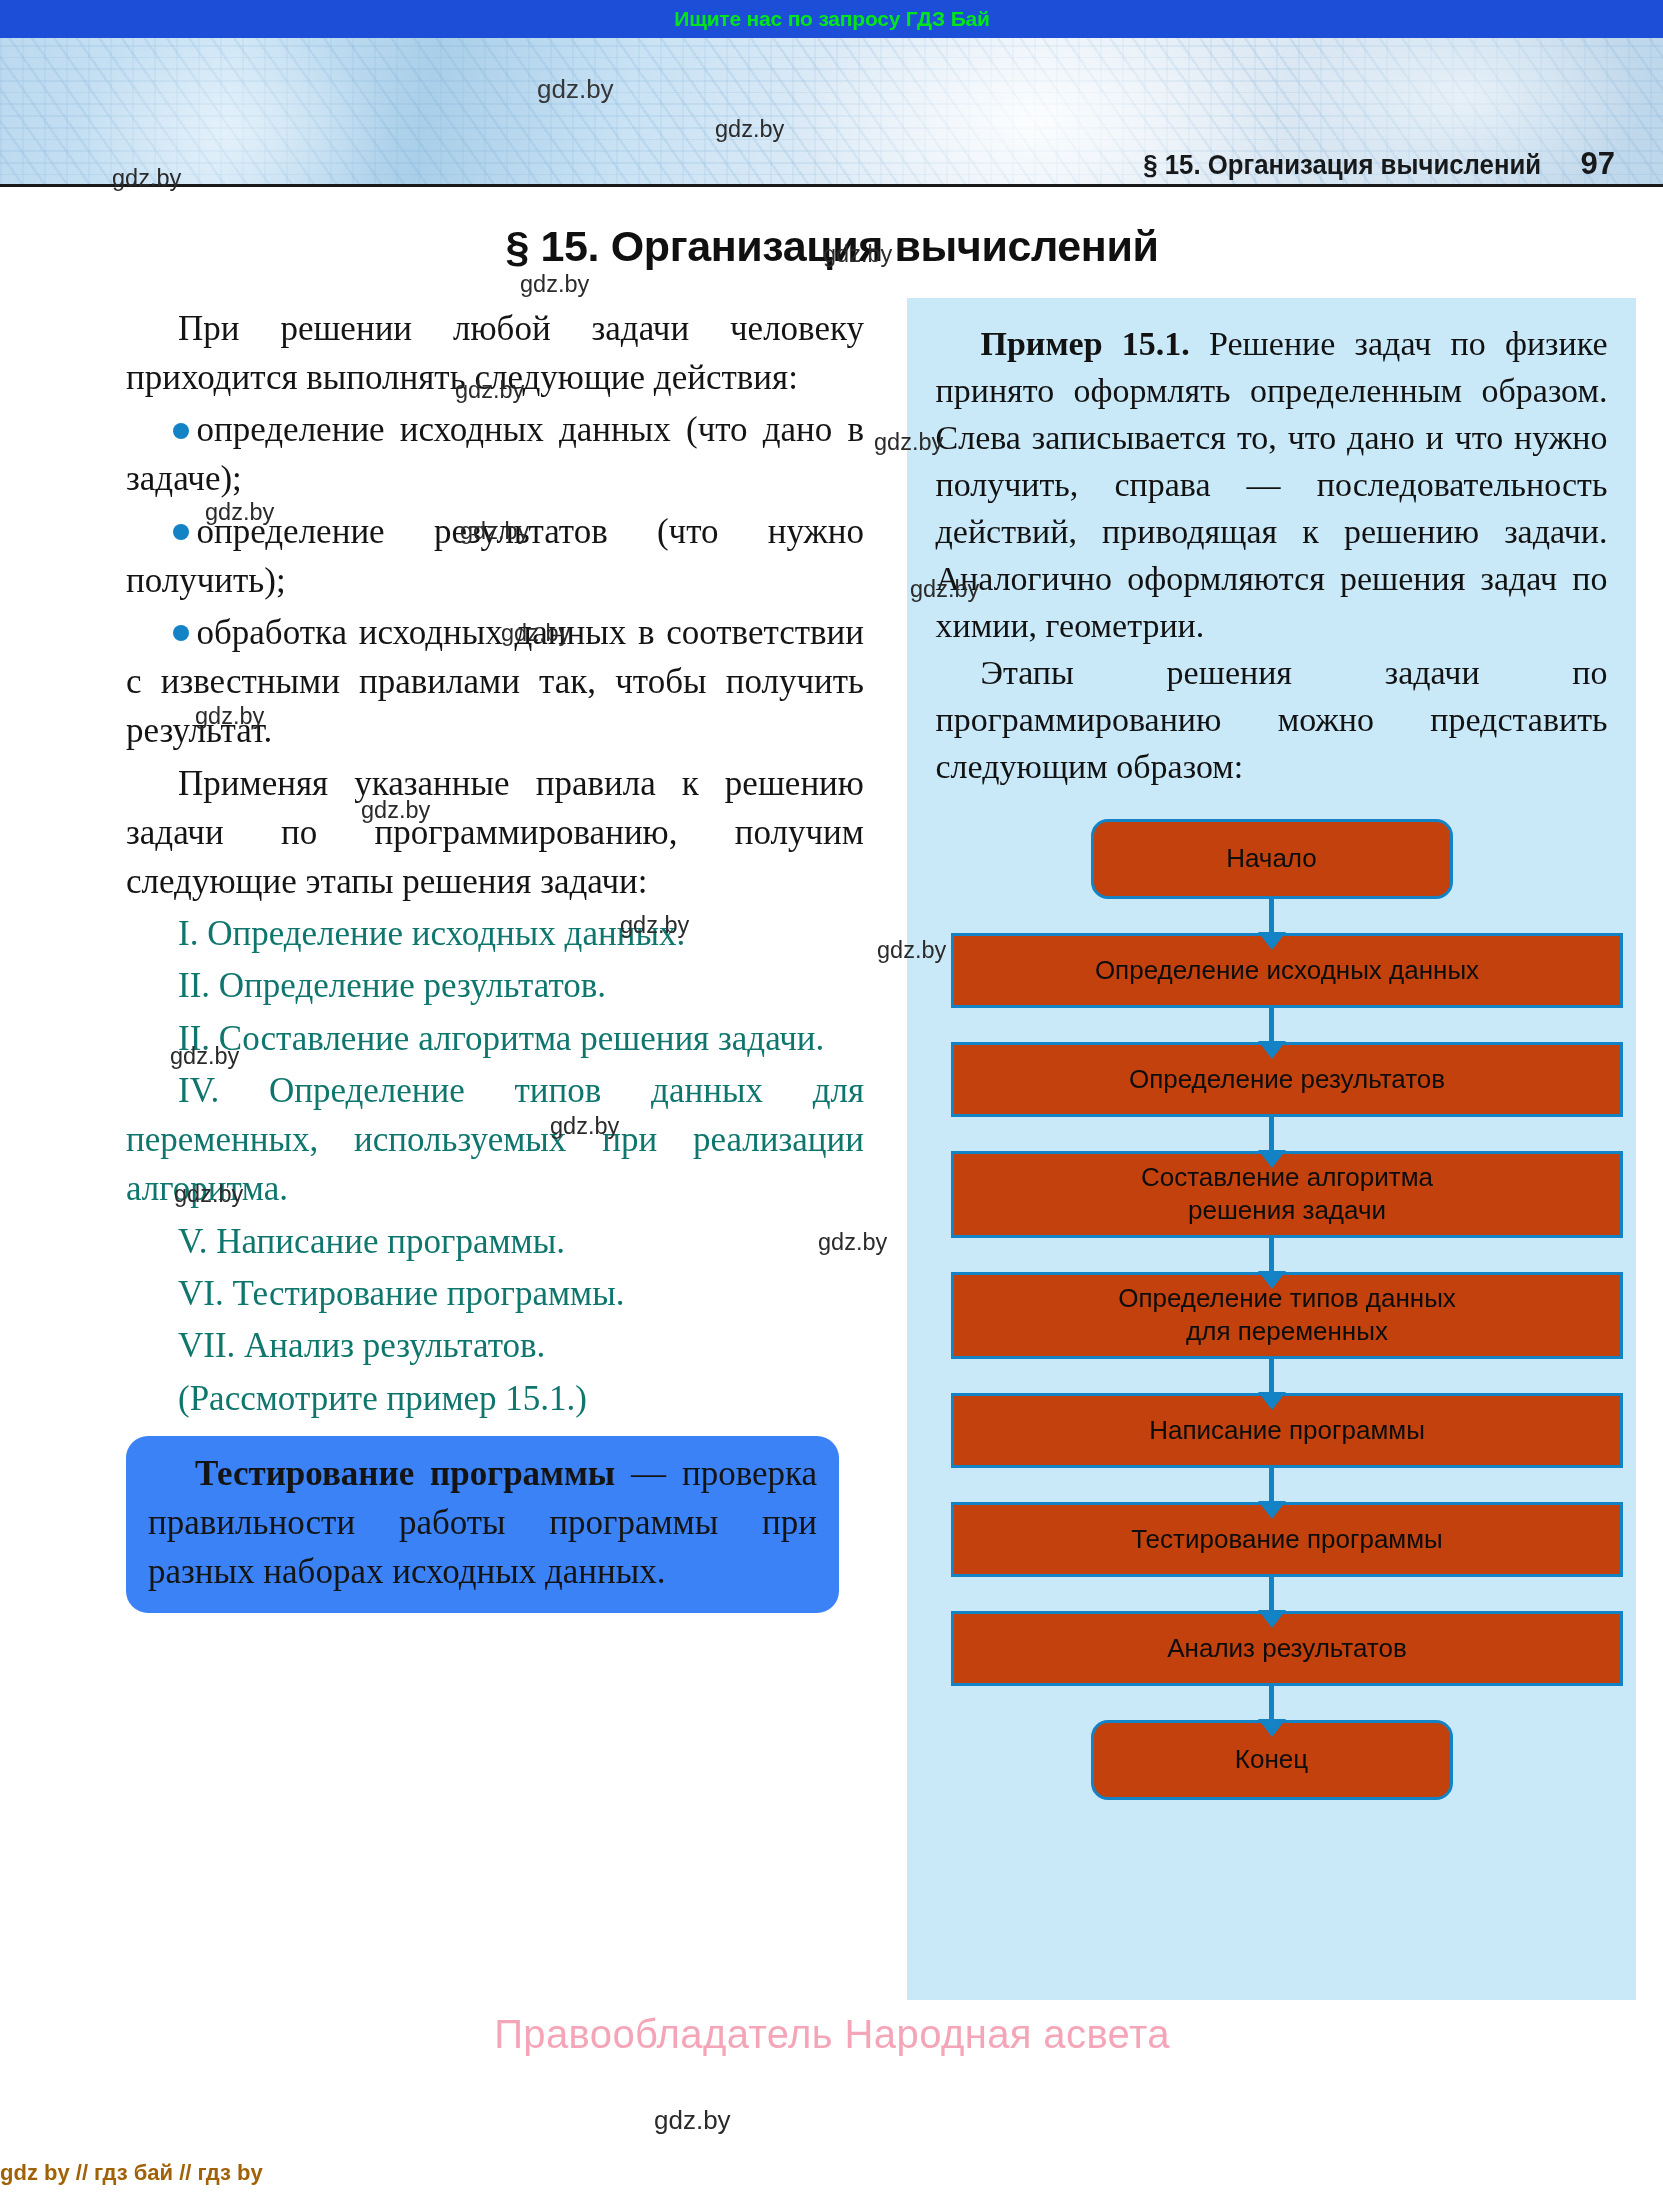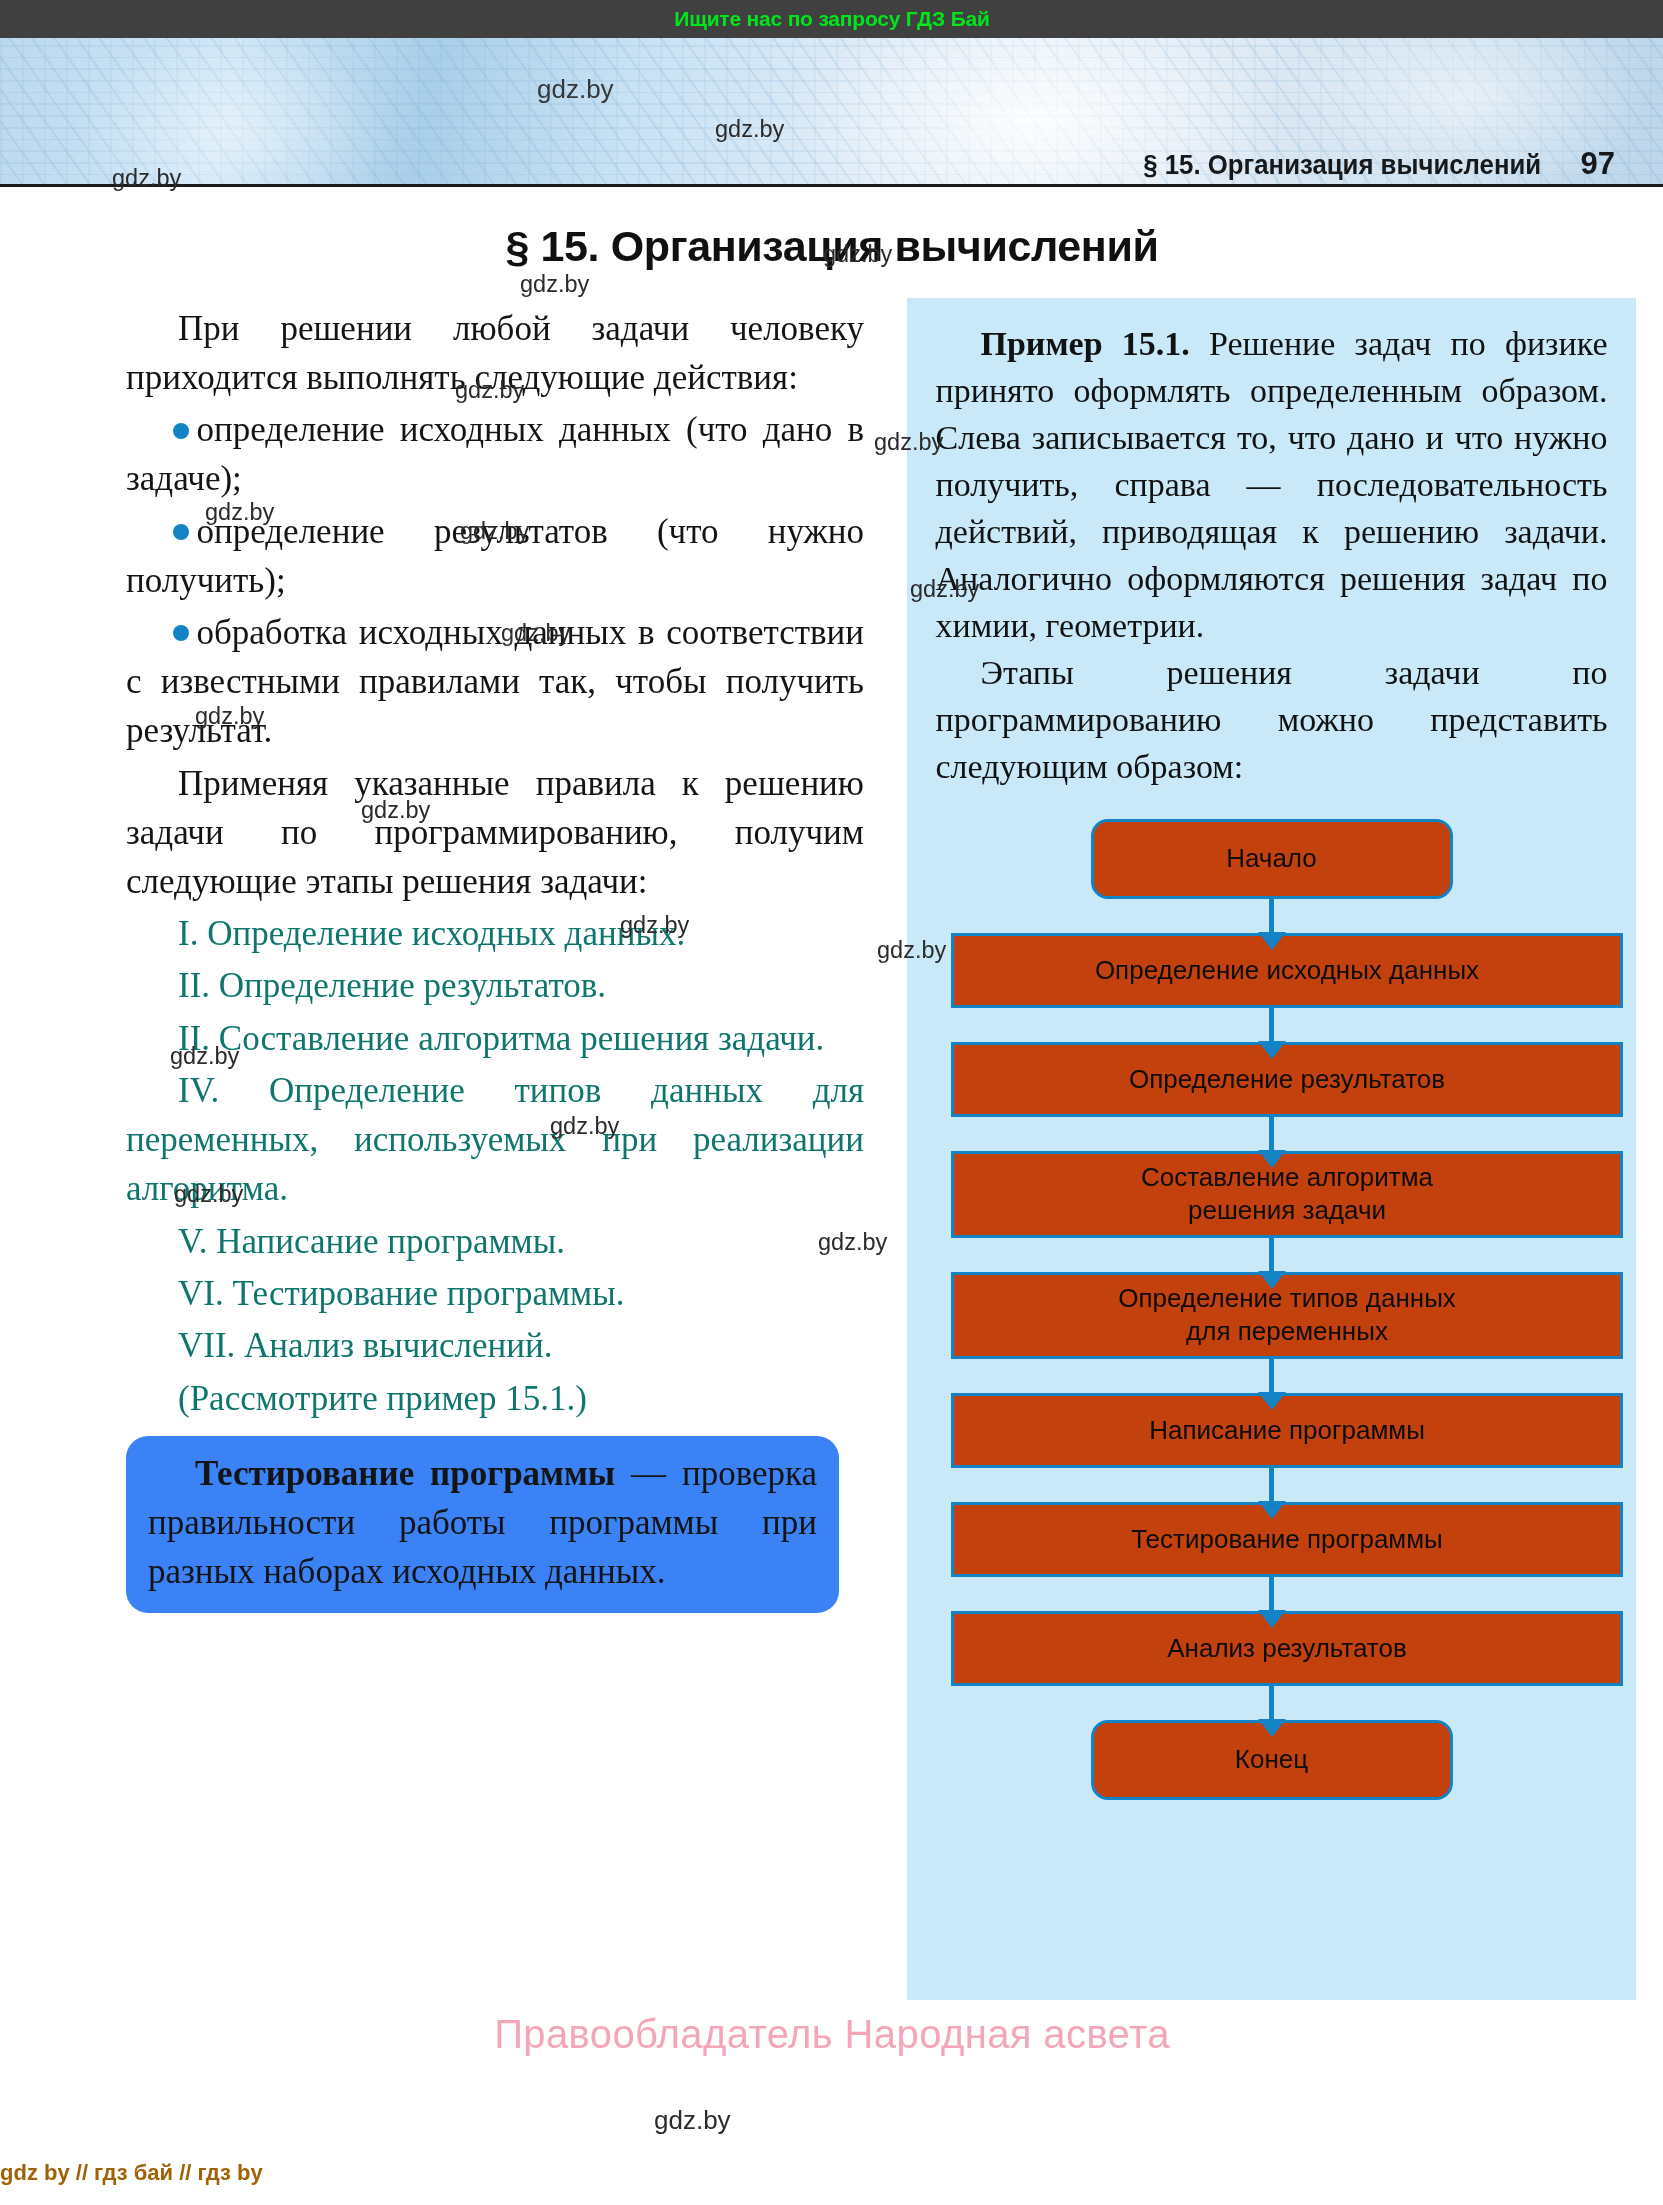--- a/index.html
+++ b/index.html
@@ -13,21 +13,21 @@
     font-family: "Liberation Serif", serif;
     position: relative;
     overflow: hidden;
   }
 
   
   .promo-strip {
     position: absolute;
     left: 0; top: 0;
     width: 1664px; height: 38px;
-    background: #404040;
+    background: #1d4ed8;
     display: flex;
     align-items: center;
     justify-content: center;
   }
   .promo-text {
     color: #00e61a;
     font-family: "Liberation Sans", sans-serif;
     font-size: 21px;
     font-weight: 700;
     letter-spacing: -0.2px;
@@ -314,21 +314,21 @@
   <p class="bullet"><span class="dot"></span><span>обработка исходных данных в соответствии с известными правилами так, чтобы получить результат.</span></p>
 
   <p class="body">Применяя указанные правила к решению задачи по программированию, получим следующие этапы решения задачи:</p>
 
   <p class="roman">I. Определение исходных данных.</p>
   <p class="roman">II. Определение результатов.</p>
   <p class="roman">II. Составление алгоритма решения задачи.</p>
   <p class="roman">IV. Определение типов данных для переменных, используемых при реализации алгоритма.</p>
   <p class="roman">V. Написание программы.</p>
   <p class="roman">VI. Тестирование программы.</p>
-  <p class="roman">VII. Анализ вычислений.</p>
+  <p class="roman">VII. Анализ результатов.</p>
   <p class="roman">(Рассмотрите пример 15.1.)</p>
 
   <div class="def-box">
     <p><span class="def-term">Тестирование программы</span><span> — </span><span>проверка правильности работы программы при разных наборах исходных данных.</span></p>
   </div>
 
 </div>
 
 <div class="col-right">
 

